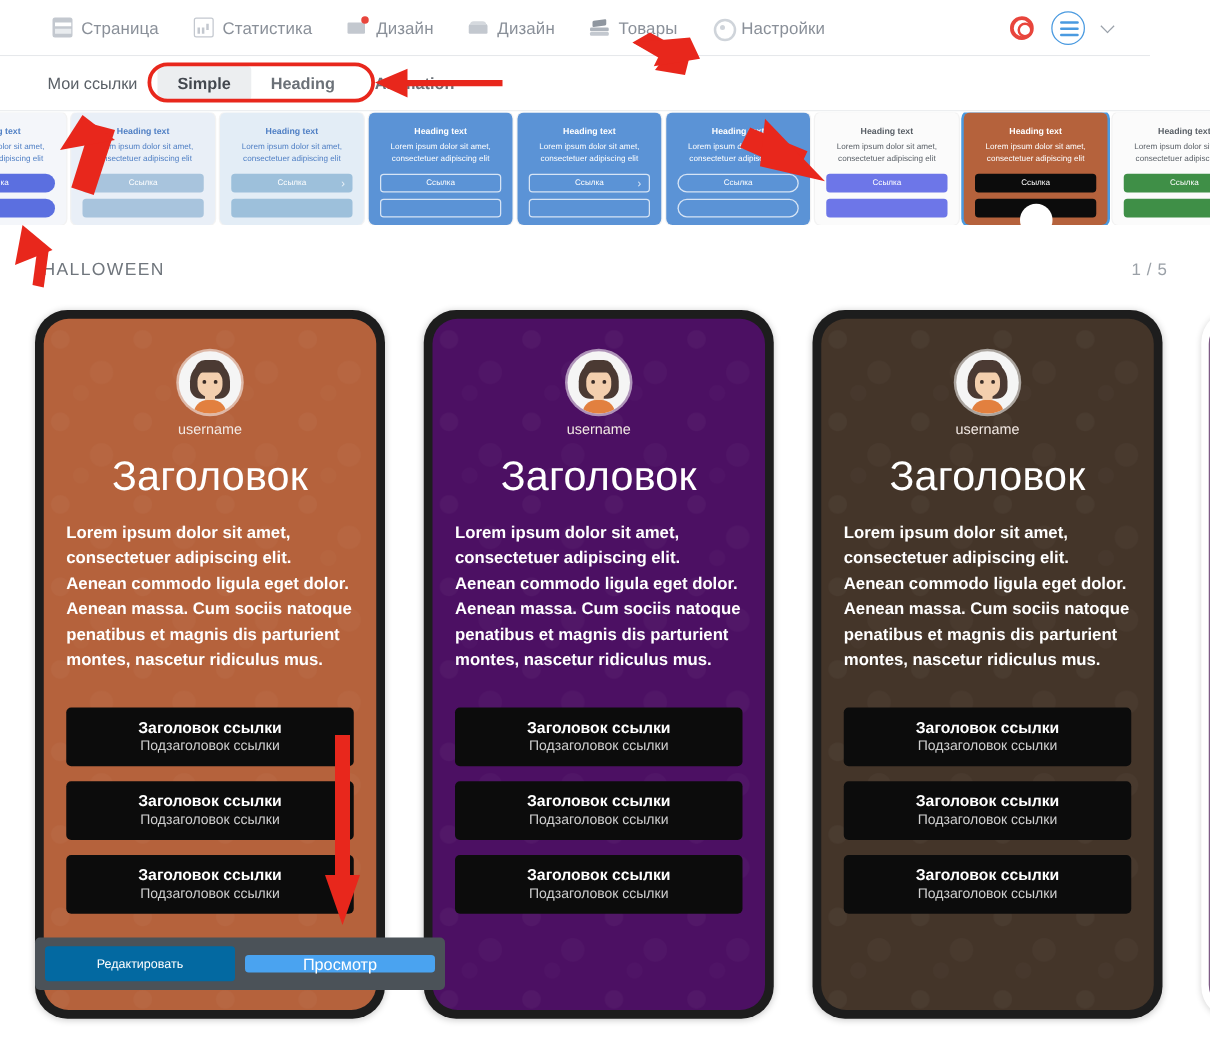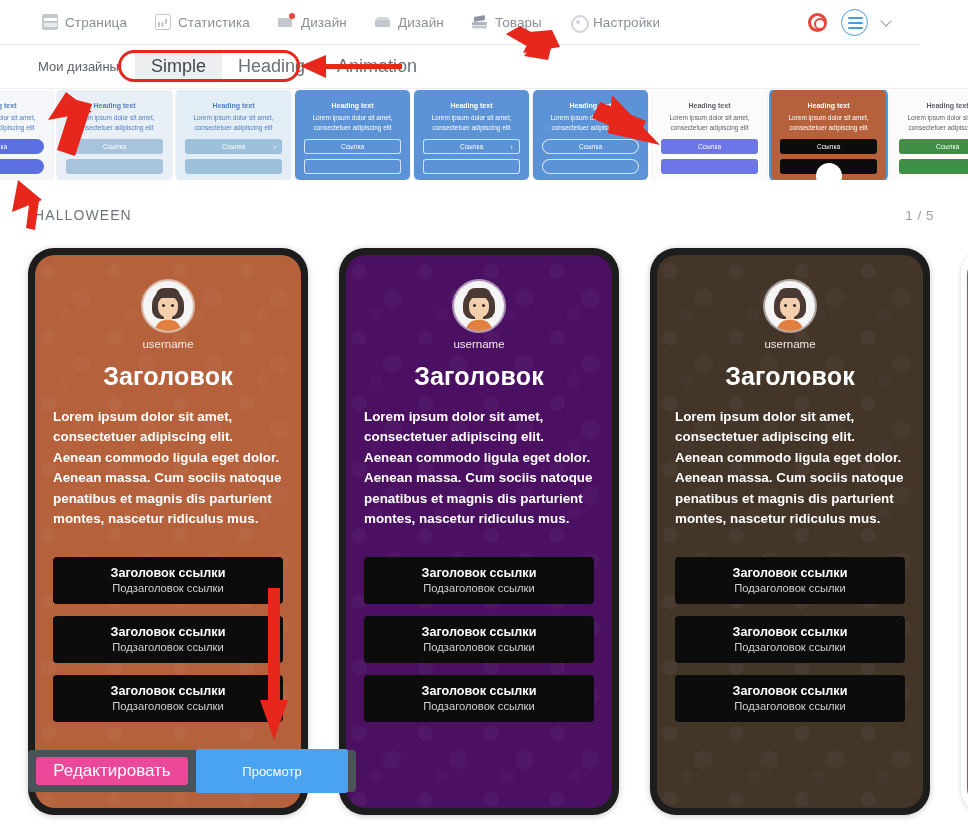--- a/index.html
+++ b/index.html
@@ -117,21 +117,21 @@
 
   
   .subnav{
     position:absolute; left:0; top:45px; width:968px; height:44px;
     background:#fff; border-bottom:1px solid #eceef0;
     display:flex; align-items:center; padding-left:38px;
   }
   .mydesigns{ font-size:13px; color:#5a6067; cursor:pointer; margin-right:16px; }
   .segbox{ display:flex; align-items:center; }
   .seg{
-    font-size:18px; padding:6px 16px; color:#6b7178; cursor:pointer; border-radius:3px;
+    font-size:13px; padding:6px 16px; color:#6b7178; cursor:pointer; border-radius:3px;font-weight:bold;
   }
   .seg.active{ background:#eceef0; color:#43484f; }
 
   
   .thumbstrip{
     position:absolute; left:0; top:90px; width:968px; height:90px;
     display:flex; gap:0; overflow:hidden; background:#fff;
   }
   .thumb{
     width:115px; flex:none; border-radius:5px; margin-right:4px;
@@ -197,21 +197,21 @@
     background:#f3cfae; border-radius:10px 10px 11px 11px;
   }
   .av-eye{ position:absolute; top:23px; width:2.6px; height:3px; background:#3a2c26; border-radius:50%; }
   .av-eye.l{ left:19px; } .av-eye.r{ left:28px; }
   .av-bang{ position:absolute; left:13px; top:7px; width:24px; height:10px; background:#4b3a33; border-radius:12px 12px 3px 3px; }
   .av-body{ position:absolute; left:12px; bottom:0; width:26px; height:11px; background:#e2803f; border-radius:12px 12px 0 0; }
   .av-neck{ position:absolute; left:21px; bottom:8px; width:8px; height:7px; background:#f3cfae; }
   .username{ font-size:11.5px; margin-top:7px; color:#f2e9e4; }
 
   .card-title{
-    position:relative; z-index:2; text-align:center; font-size:25px; font-weight:bold;
+    position:relative; z-index:2; text-align:center; font-size:33px; font-weight:normal;
     color:#fff; margin-top:12px; letter-spacing:.2px;
   }
   .card-body{
     position:relative; z-index:2; font-size:13.4px; line-height:1.52; color:#fff;
     margin-top:16px; font-weight:bold;
   }
   .links{ position:relative; z-index:2; margin-top:28px; }
   .link-btn{
     background:#0c0c0c; border-radius:4px; padding:9px 8px 10px; text-align:center;
     margin-bottom:12px; cursor:pointer;
@@ -219,25 +219,25 @@
   .link-title{ font-size:12.6px; font-weight:bold; color:#fff; }
   .link-sub{ font-size:11.2px; color:#cfcfcf; margin-top:2px; }
 
   
   .actionbar{
     position:absolute; left:0; bottom:23px; width:328px; height:42px;
     background:#4b5258; border-radius:4px; display:flex; align-items:center;
     padding:0 8px; gap:8px; z-index:30;
   }
   .btn-edit{
-    flex:1; height:28px; background:#ec4899; border-radius:3px; color:#fff;
-    font-size:17px; display:flex; align-items:center; justify-content:center; cursor:pointer;
+    flex:1; height:28px; background:#0369a1; border-radius:3px; color:#fff;
+    font-size:10px; display:flex; align-items:center; justify-content:center; cursor:pointer;
   }
   .btn-view{
-    flex:1; height:44px; background:#4aa3f0; border-radius:3px; color:#fff;
+    flex:1; height:14px; background:#4aa3f0; border-radius:3px; color:#fff;
     font-size:13px; display:flex; align-items:center; justify-content:center; cursor:pointer;
   }
 
   
   .ann{ position:absolute; pointer-events:none; z-index:60; }
   .hl-box{
     position:absolute; z-index:55; border:3px solid #e8271c; border-radius:22px; pointer-events:none;
   }
 </style>
 </head>
@@ -275,21 +275,21 @@
     <div class="burger-circle">
         <i></i>
         <i></i>
         <i></i>
       </div>
     <div class="chev-down"></div>
   </div>
 </div>
 
 <div class="subnav">
-  <div class="mydesigns">Мои дизайны</div>
+  <div class="mydesigns">Мои ссылки</div>
   <div class="segbox">
     <div class="seg active">Simple</div>
     <div class="seg">Heading</div>
     <div class="seg">Animation</div>
   </div>
 </div>
 
 <div class="thumbstrip" id="thumbstrip" style="padding-left: 0px;">
   <div class="thumb" style="background: rgb(244, 246, 250); margin-left: -62px;">
     <div class="t-head" style="color:#4f7fc4;">Heading text</div>

